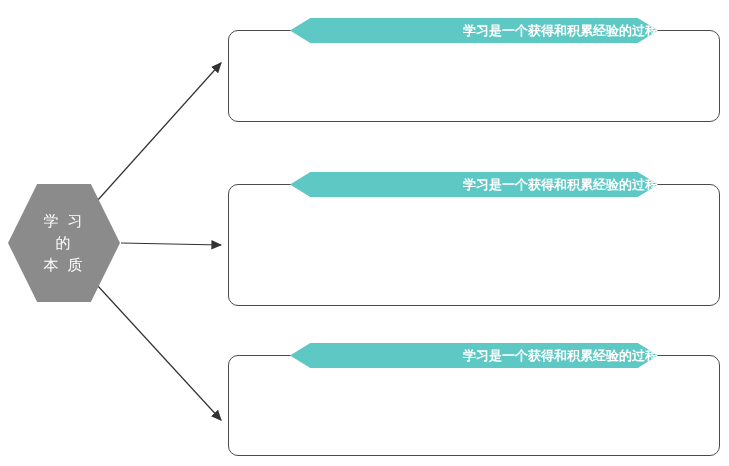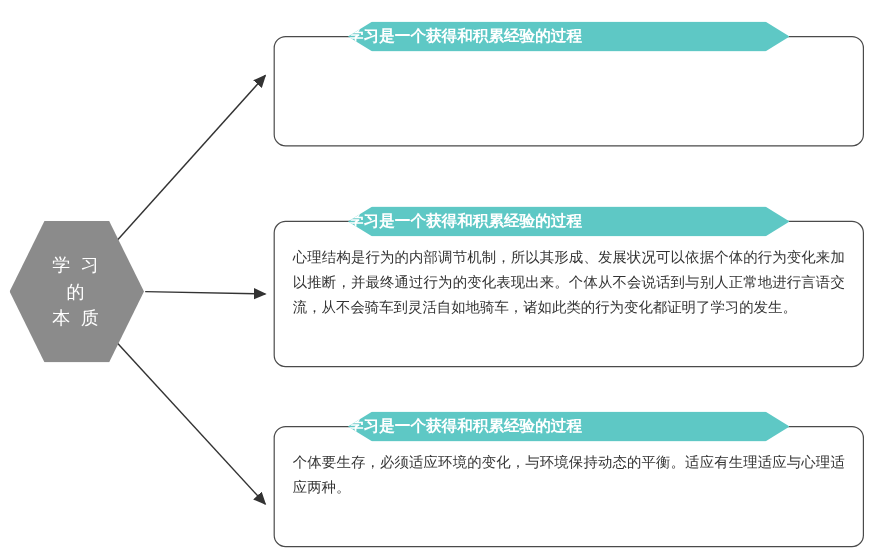--- a/index.html
+++ b/index.html
@@ -57,21 +57,21 @@
     left: 50%;
     transform: translateX(-50%);
     width: 368px;
     height: 25px;
     background: #5ec8c5;
     clip-path: polygon(5.5% 0%, 94.5% 0%, 100% 50%, 94.5% 100%, 5.5% 100%, 0% 50%);
     color: #ffffff;
     font-size: 13px;
     font-weight: bold;
     line-height: 25px;
-    text-align: left;
+    text-align: right;
     white-space: nowrap;
   }
   .card-body {
     padding: 19px 15px 8px 15px;
     font-size: 12px;
     line-height: 21px;
     color: #333333;
     text-align: justify;
   }
 </style>
@@ -96,21 +96,19 @@
     <div>的</div>
     <div>本 质</div>
   </div>
 
   <div class="card card-1">
     <div class="banner">学习是一个获得和积累经验的过程</div>
   </div>
 
   <div class="card card-2">
     <div class="banner">学习是一个获得和积累经验的过程</div>
-    <div class="card-body">心理结构是行为的内部调节机制，所以其形成、发展状况可以依据个体的行为变化来加以推断，并最终通过行为的变化表现出来。个体从不会说话到与别人正常地进行言语交流，从不会骑车到灵活自如地骑车，诸如此类的行为变化都证明了学习的发生。</div>
   </div>
 
   <div class="card card-3">
     <div class="banner">学习是一个获得和积累经验的过程</div>
-    <div class="card-body">个体要生存，必须适应环境的变化，与环境保持动态的平衡。适应有生理适应与心理适应两种。</div>
   </div>
 
 </div>
 
 </body></html>

